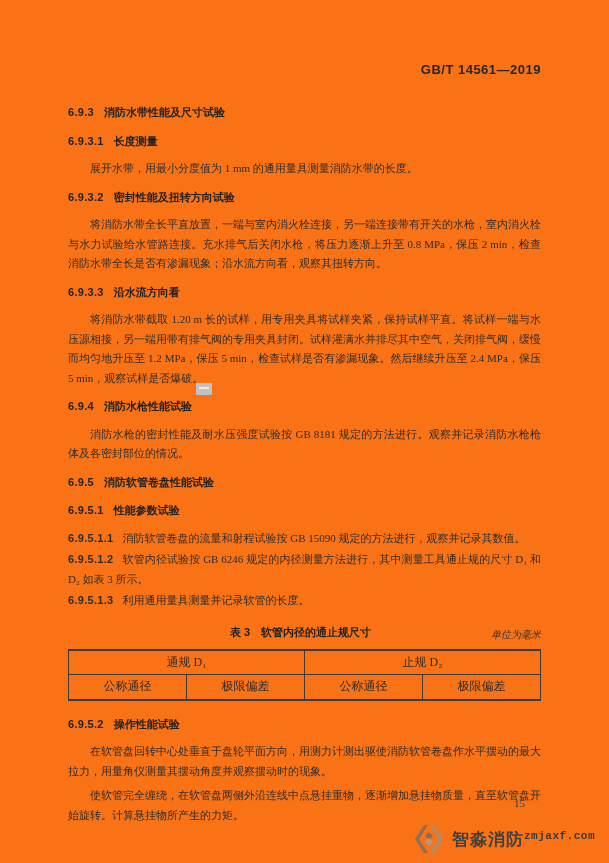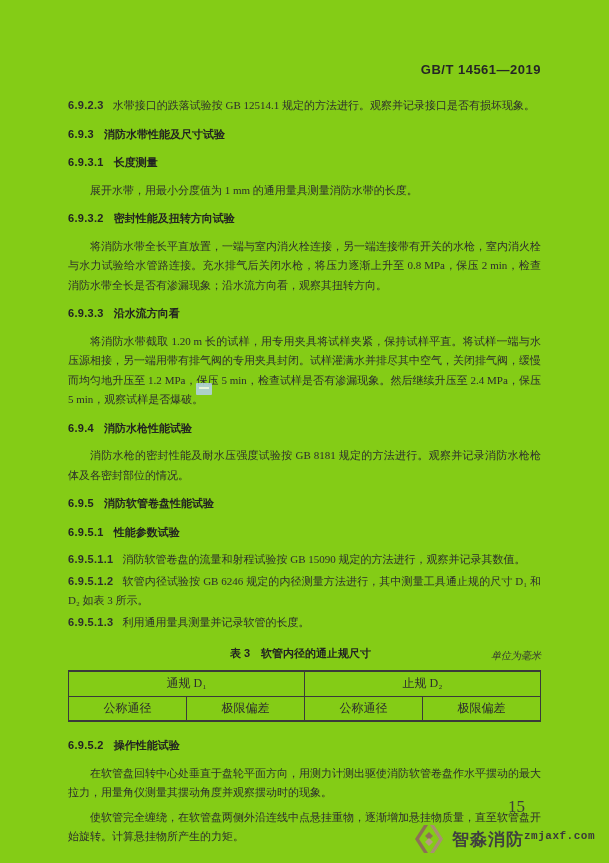--- a/index.html
+++ b/index.html
@@ -6,21 +6,21 @@
   html, body { margin: 0; padding: 0; }
   body {
     width: 609px; height: 863px;
     background: #fdfdfc;
     font-family: "Liberation Serif", "DejaVu Serif", serif;
     color: #2d2d2d;
   }
   .page {
     position: relative;
     width: 609px; height: 863px;
-    background: #84cc16;
+    background: #f97316;
     overflow: hidden;
   }
   .doc-header {
     position: absolute;
     top: 62px; left: 68px; width: 473px;
     text-align: right;
     font-family: "Liberation Sans", "DejaVu Sans", sans-serif;
     font-weight: bold;
     font-size: 13px;
     letter-spacing: 0.5px;
@@ -82,21 +82,21 @@
     padding: 2px 4px;
   }
   table.t3 .ghead { height: 19px; }
   table.t3 .chead th { height: 21px; }
   table.t3 .drow td { height: 33px; white-space: pre-line; line-height: 13px; }
   table.t3 col { width: 25%; }
 
   .page-number {
     position: absolute;
     top: 797px; right: 84px;
-    font-size: 17px; color: #3c3c3c;
+    font-size: 11px; color: #3c3c3c;
   }
   .faint-stamp {
     position: absolute;
     left: 196px; top: 383px;
     width: 16px; height: 12px;
     background: #b5d2e9;
     opacity: 0.85;
     border-radius: 1px;
   }
   .faint-stamp::after {
@@ -125,21 +125,20 @@
 </style>
 </head>
 <body>
 
 <div class="page">
 
   <div class="doc-header">GB/T 14561—2019</div>
 
   <div class="content">
 
-    <div class="clause"><span class="num">6.9.2.3</span><span>水带接口的跌落试验按 GB 12514.1 规定的方法进行。观察并记录接口是否有损坏现象。</span></div>
 
     <div class="heading"><span class="num">6.9.3</span><span>消防水带性能及尺寸试验</span></div>
 
     <div class="heading"><span class="num">6.9.3.1</span><span>长度测量</span></div>
 
     <div class="para">展开水带，用最小分度值为 1 mm 的通用量具测量消防水带的长度。</div>
 
     <div class="heading"><span class="num">6.9.3.2</span><span>密封性能及扭转方向试验</span></div>
 
     <div class="para">将消防水带全长平直放置，一端与室内消火栓连接，另一端连接带有开关的水枪，室内消火栓与水力试验给水管路连接。充水排气后关闭水枪，将压力逐渐上升至 0.8 MPa，保压 2 min，检查消防水带全长是否有渗漏现象；沿水流方向看，观察其扭转方向。</div>

